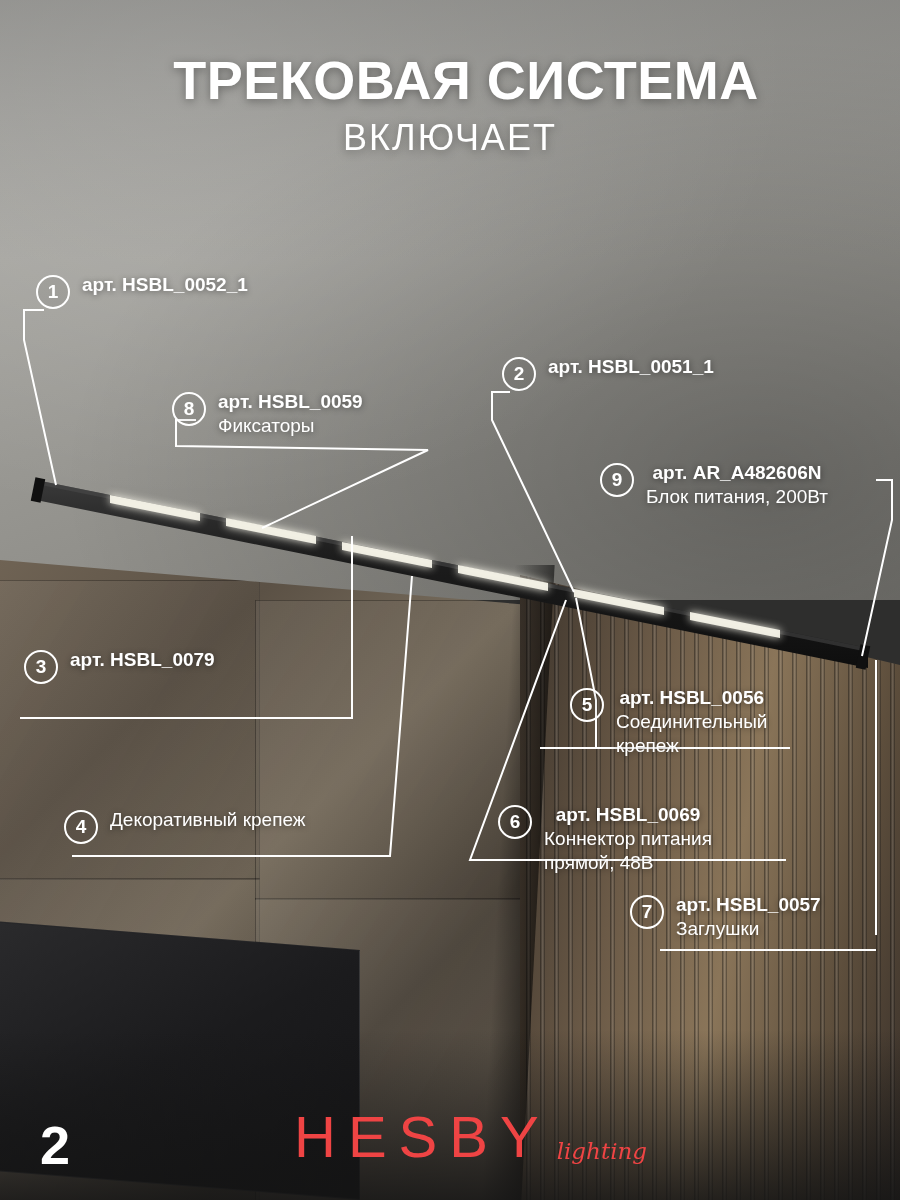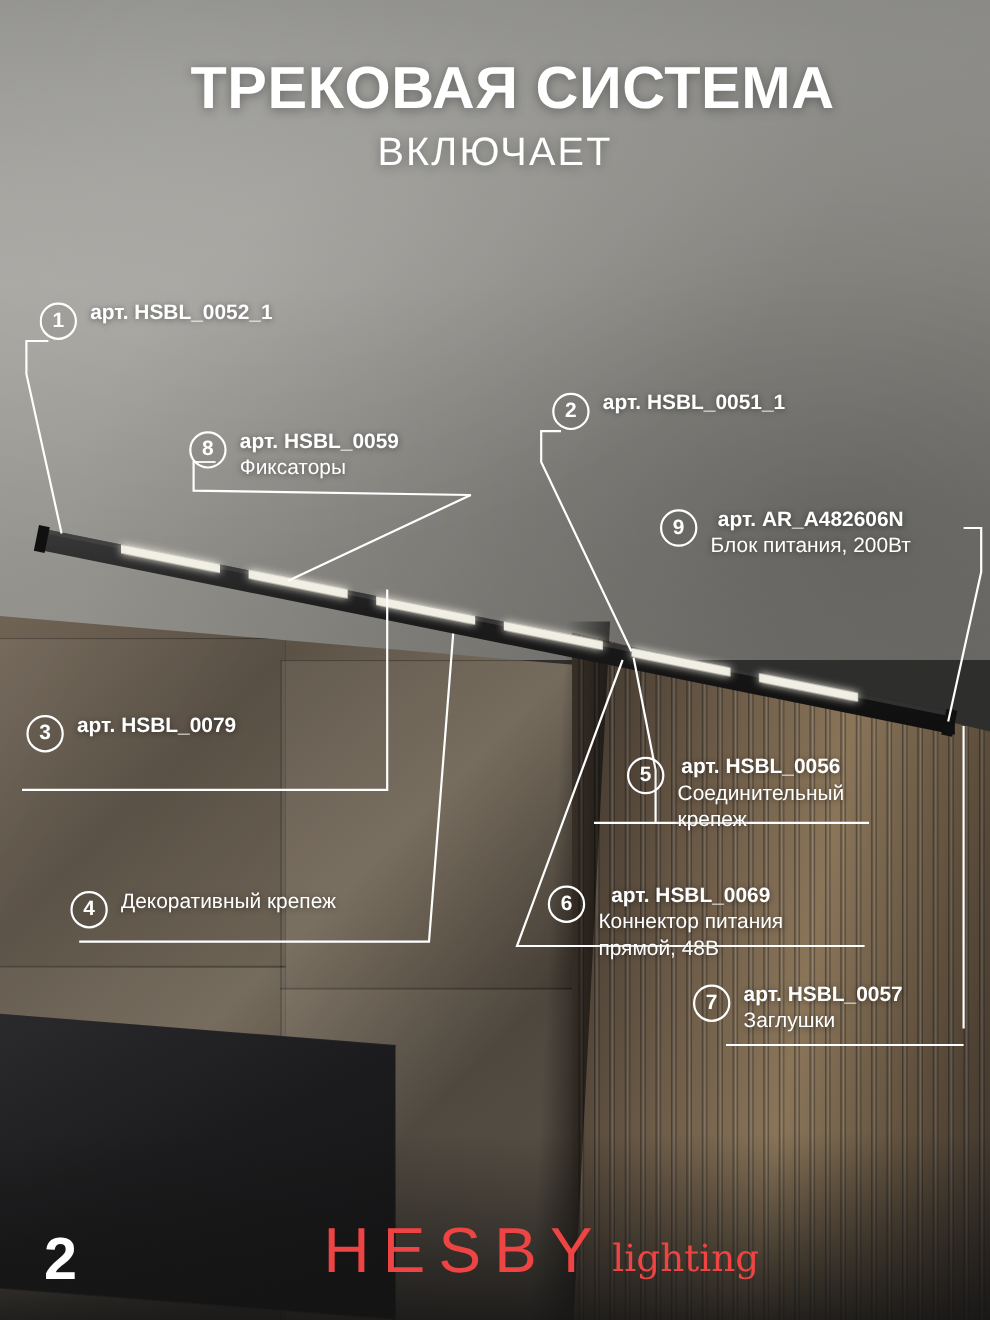--- a/index.html
+++ b/index.html
@@ -114,21 +114,21 @@
   }
   .warranty .two-line { font-size: 22px; font-weight: 700; line-height: 1.12; }
   .brand {
     position: absolute; left: 258px; bottom: 30px; color: #ef4444;
     display: flex; align-items: flex-end; margin-left: 36px;
   }
   .brand .name {
     font-size: 58px; font-weight: 400; letter-spacing: 12px;
   }
   .brand .sub {
-    font-size: 34px; margin-left: 6px; margin-bottom: 6px;
+    font-size: 23px; font-style: italic; margin-left: 6px; margin-bottom: 6px;
     font-family: "DejaVu Serif", serif;
   }
 </style>
 </head>
 <body>
 
 <div id="root">
 
   <div class="bg-ceiling"></div>
 

